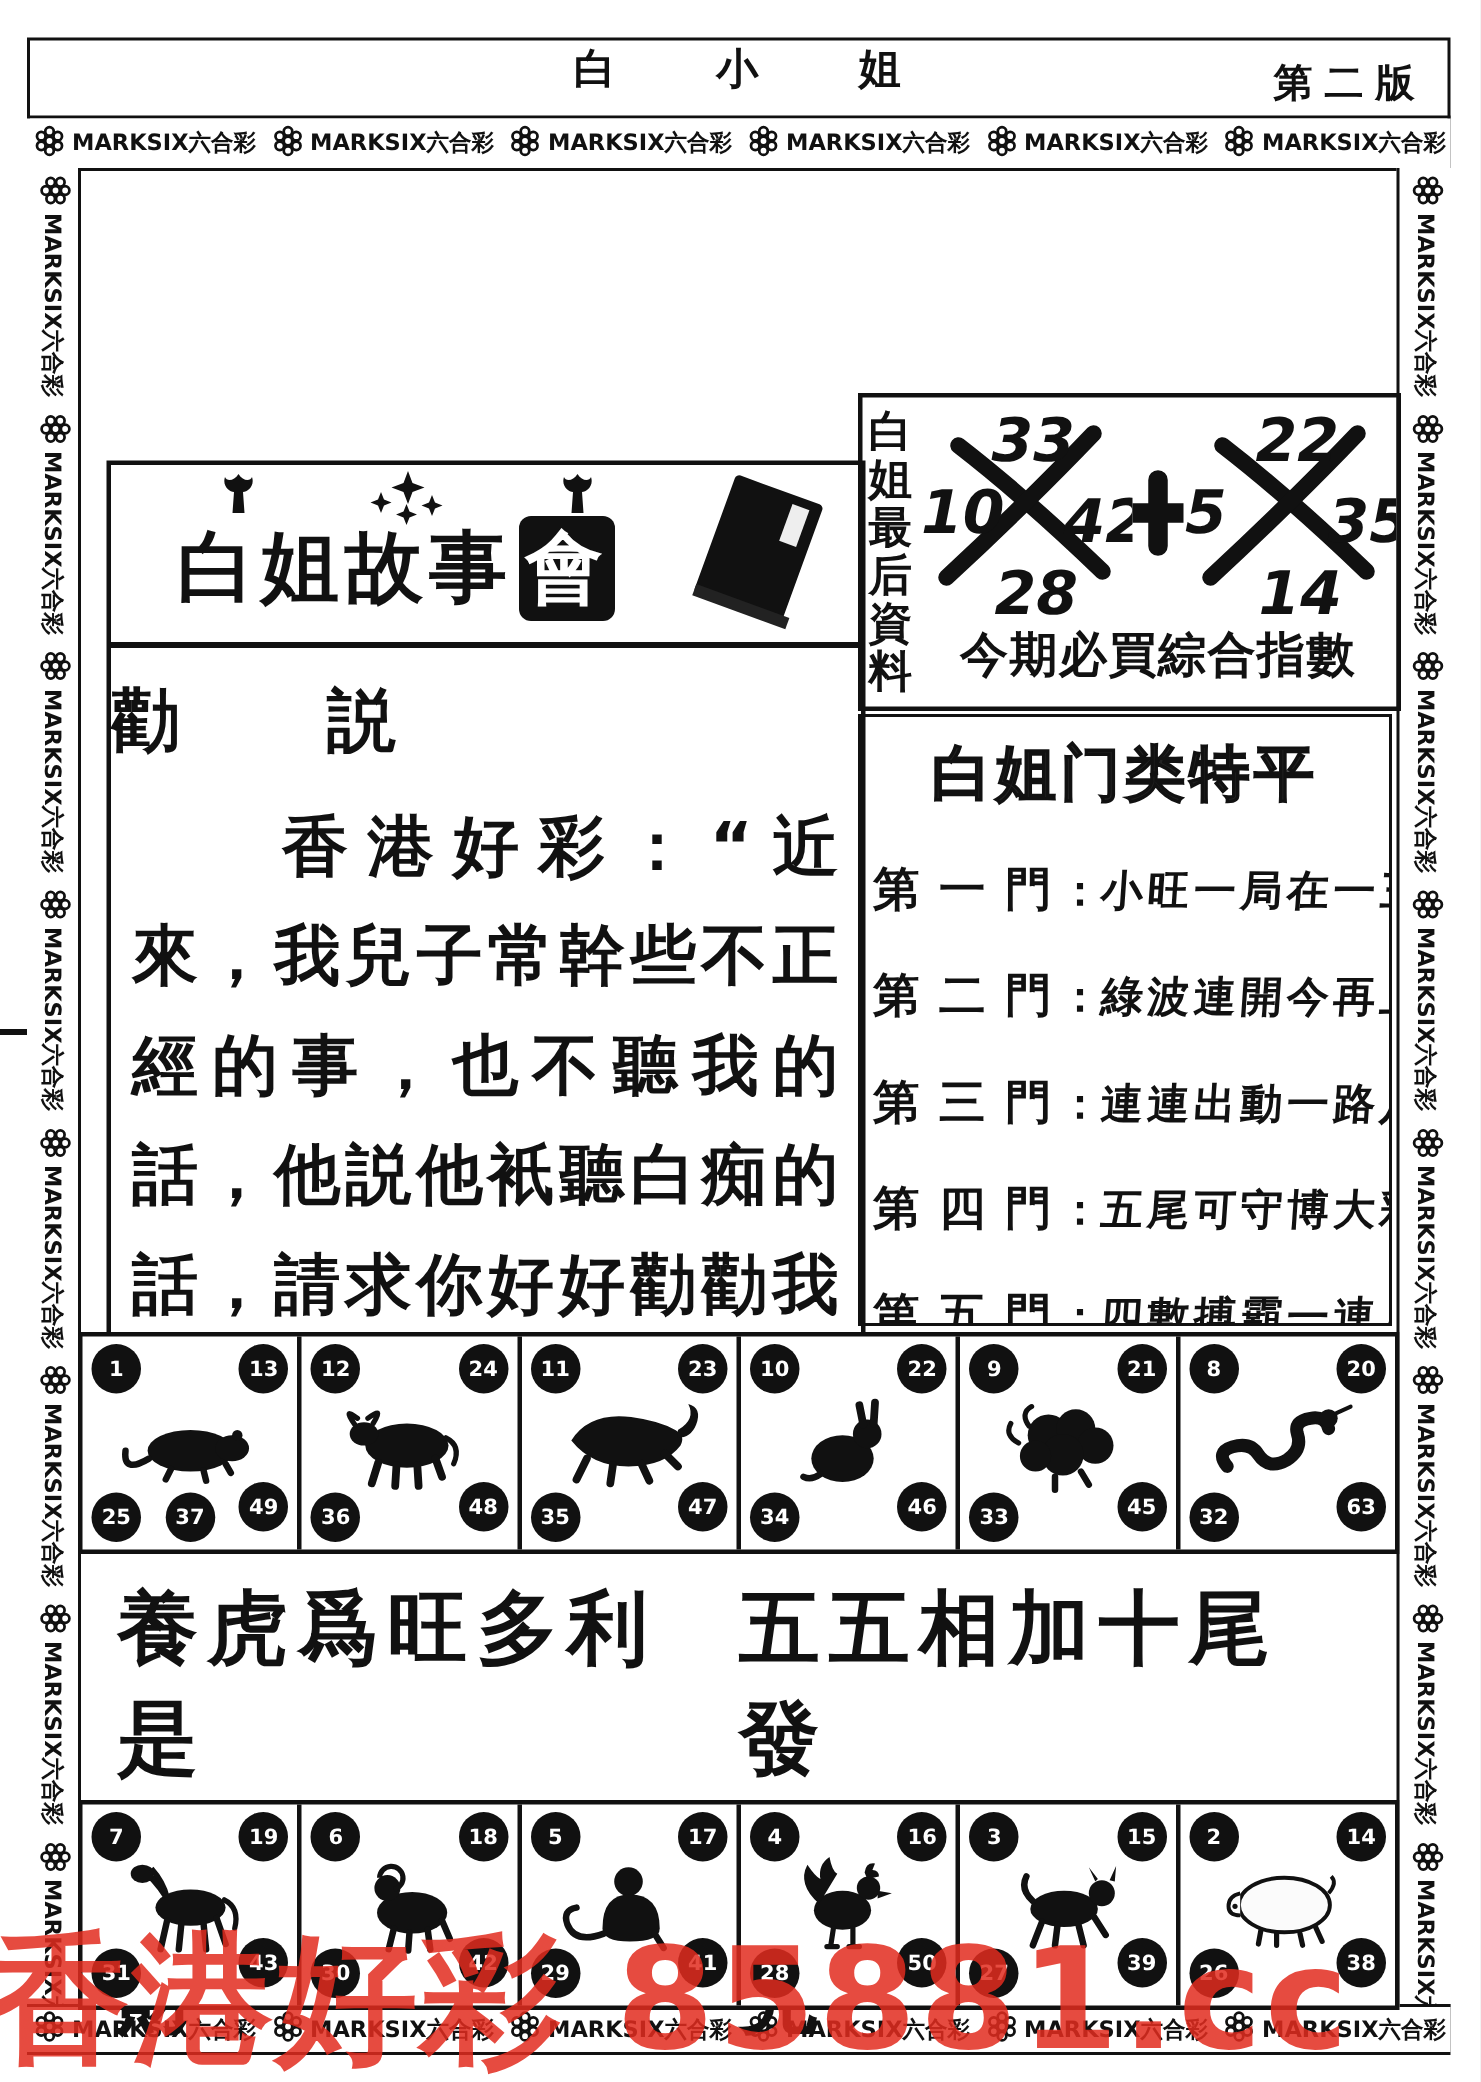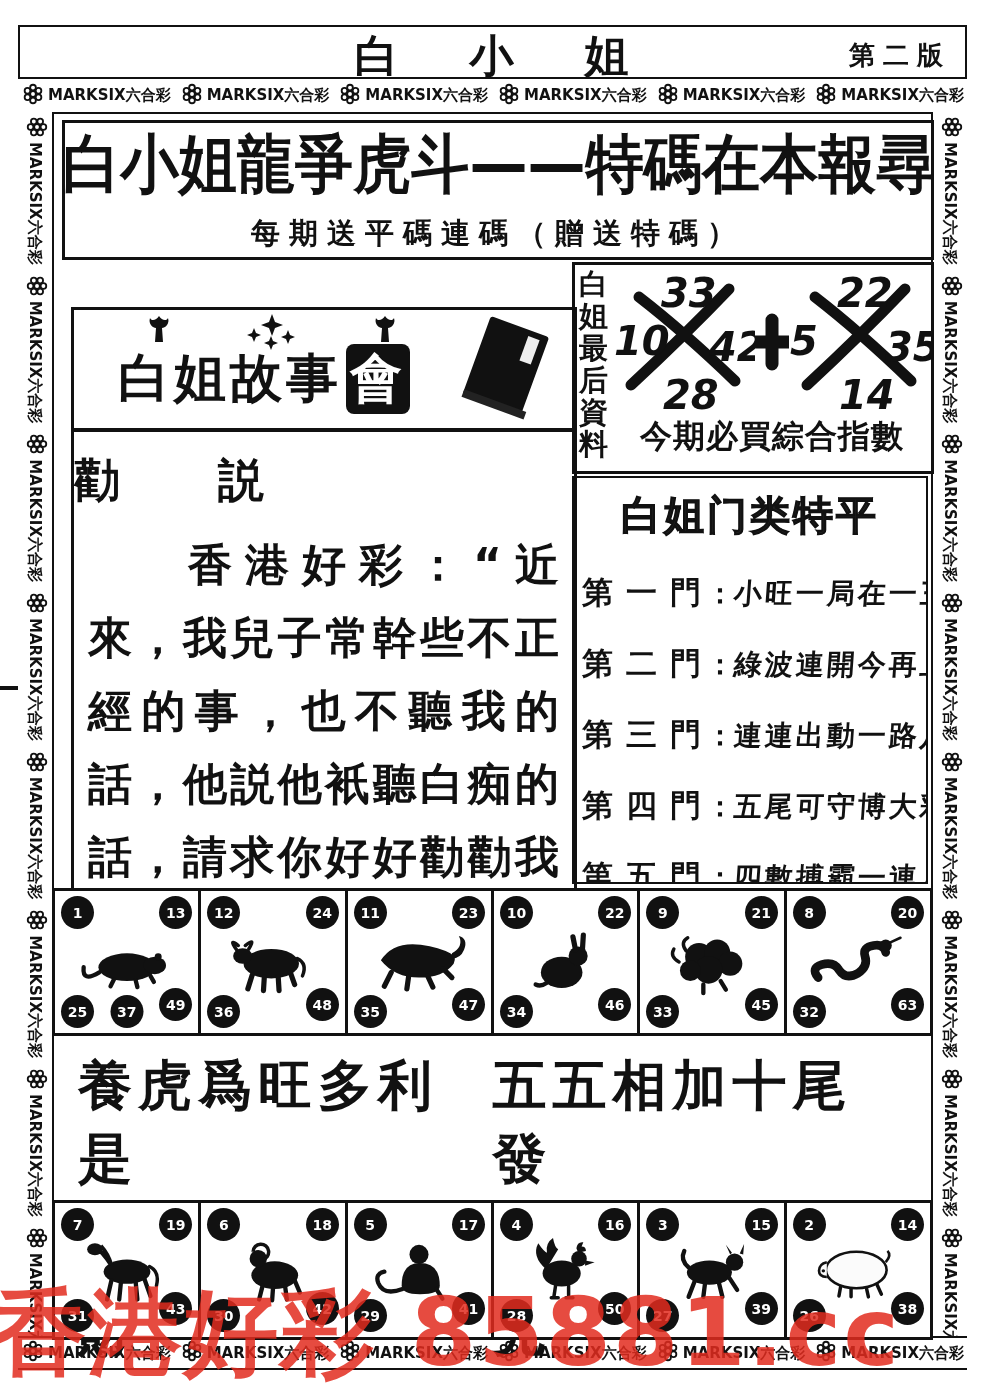--- a/index.html
+++ b/index.html
@@ -3,21 +3,21 @@
 <meta charset="utf-8">
 <style>
   html,body{margin:0;padding:0;background:#e9e9e9;}
   #page{position:relative;width:987px;height:1388px;background:#ffffff;overflow:hidden;
         font-family:"DejaVu Sans",sans-serif;color:#111;}
   
   .frame{position:absolute;left:18px;top:25px;width:945px;height:1341px;border:2px solid #111;background:#fff;}
   
   .masthead{position:absolute;left:18px;top:25px;width:949px;height:52px;border-bottom:2px solid #111;}
   .masthead-title{position:absolute;left:0;right:0;top:2px;text-align:center;
-      font-family:"Liberation Serif",serif;font-size:44px;font-weight:700;letter-spacing:30px;margin-left:28px;}
+      font-family:"Liberation Serif",serif;font-size:28px;font-weight:700;letter-spacing:30px;margin-left:28px;}
   .edition{position:absolute;right:16px;bottom:4px;font-family:"Liberation Serif",serif;
       font-size:26px;font-weight:600;letter-spacing:8px;}
   
   .strip{position:absolute;background:#fff;overflow:hidden;text-align:right;}
   .strip-top{left:18px;top:79px;width:949px;height:33px;border-bottom:2px solid #111;}
   .strip-bottom{left:18px;top:1336px;width:949px;height:30px;border-top:2px solid #111;}
   .strip-left{left:18px;top:112px;width:34px;height:1224px;border-right:2px solid #111;}
   .strip-right{left:931px;top:112px;width:36px;height:1224px;border-left:2px solid #111;}
   .hstrip{display:flex;align-items:center;gap:10px;height:100%;padding-left:4px;white-space:nowrap;}
   .vwrap{position:absolute;left:0;top:0;width:100%;height:100%;}
@@ -36,21 +36,21 @@
   .story-icons{position:absolute;left:68px;top:2px;display:flex;gap:68px;align-items:flex-start;}
   .story-title{position:absolute;left:44px;top:34px;font-size:52px;font-weight:900;letter-spacing:4px;}
   .hui{display:inline-block;background:#111;color:#fff;border-radius:8px;padding:0 4px;margin-left:4px;}
   .book{position:absolute;right:14px;top:6px;}
   .story-sub{font-size:46px;font-weight:800;text-align:left;letter-spacing:2px;margin-top:18px;}
   .story-body{font-size:44px;font-weight:700;line-height:73px;padding:16px 14px 0 14px;
       text-indent:100px;text-align:justify;letter-spacing:1px;}
   
   .tips-box{position:absolute;left:572px;top:262px;width:356px;height:206px;border:3px solid #111;
       display:flex;overflow:hidden;}
-  .vlabel{width:40px;padding:6px 0 0 4px;font-size:29px;line-height:32px;font-weight:900;word-break:break-all;font-family:Liberation Mono, monospace;}
+  .vlabel{width:40px;padding:6px 0 0 4px;font-size:29px;line-height:32px;font-weight:900;word-break:break-all;}
   .tips-main{flex:1;display:flex;flex-direction:column;align-items:center;}
   .crosses{display:flex;align-items:center;margin-top:4px;}
   .tips-caption{font-size:32px;font-weight:900;letter-spacing:1px;margin-top:0;white-space:nowrap;}
   
   .doors-box{position:absolute;left:572px;top:476px;width:356px;height:408px;border:2px solid #111;
       padding:10px 8px 0 8px;box-sizing:border-box;overflow:hidden;}
   .doors-title{text-align:center;font-size:40px;font-weight:900;letter-spacing:3px;
       -webkit-text-stroke:1px #111;color:#222;}
   .door-row{display:flex;align-items:baseline;margin-top:29px;white-space:nowrap;}
   .door-label{font-size:31px;font-weight:800;letter-spacing:13px;}
@@ -498,24 +498,20 @@
                   <circle cx="6" cy="15.5" r="3.1"></circle>
                   <circle cx="18" cy="15.5" r="3.1"></circle>
                 </g>
               </svg></span>
             <span class="brand">MARKSIX六合彩</span>
           </div>
         </div>
       </div>
     </div>
 
-  <div class="headline-box">
-    <div class="headline">白小姐龍爭虎斗——特碼在本報尋</div>
-    <div class="subhead">每期送平碼連碼（贈送特碼）</div>
-  </div>
 
   <div class="story-box">
     <div class="story-head">
       <div class="story-icons">
         <span>
           <svg width="34" height="34" viewBox="0 0 34 34">
               <path fill="#111" d="M17,4 C14,9 9,9 8,6 C6,12 11,16 14,16 L13,30 L21,30 L20,16 C23,16 28,12 26,6 C25,9 20,9 17,4 Z"></path>
             </svg>
         </span>
         <span>

